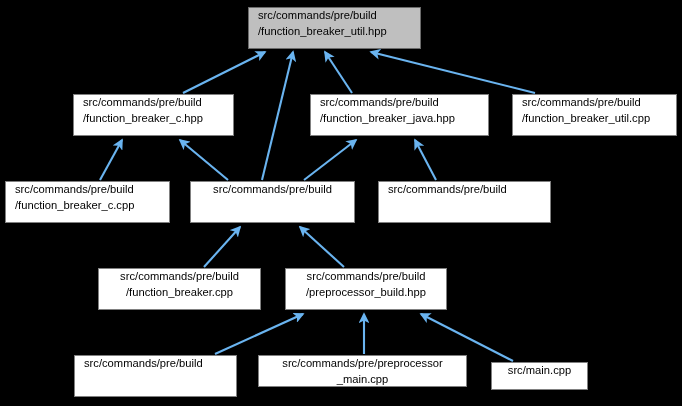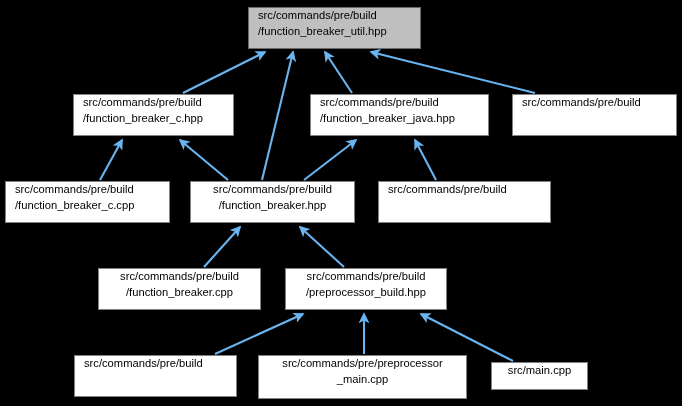--- a/index.html
+++ b/index.html
@@ -80,43 +80,43 @@
     <div class="node" style="left: 73px; top: 94px; width: 161px; height: 42px;">
       <span class="line">src/commands/pre/build</span>
       <span class="line">/function_breaker_c.hpp</span>
     </div>
     <div class="node" style="left: 310px; top: 94px; width: 179px; height: 42px;">
       <span class="line">src/commands/pre/build</span>
       <span class="line">/function_breaker_java.hpp</span>
     </div>
     <div class="node" style="left: 512px; top: 94px; width: 165px; height: 42px;">
       <span class="line">src/commands/pre/build</span>
+      <span class="line">/function_breaker_util.cpp</span>
     </div>
     <div class="node" style="left: 5px; top: 181px; width: 165px; height: 42px;">
       <span class="line">src/commands/pre/build</span>
       <span class="line">/function_breaker_c.cpp</span>
     </div>
     <div class="node centered" style="left: 190px; top: 181px; width: 165px; height: 42px;">
       <span class="line">src/commands/pre/build</span>
-      <span class="line">/function_breaker.hpp</span>
     </div>
     <div class="node" style="left: 378px; top: 181px; width: 173px; height: 42px;">
       <span class="line">src/commands/pre/build</span>
     </div>
     <div class="node centered" style="left: 98px; top: 268px; width: 163px; height: 42px;">
       <span class="line">src/commands/pre/build</span>
       <span class="line">/function_breaker.cpp</span>
     </div>
     <div class="node centered" style="left: 285px; top: 268px; width: 162px; height: 42px;">
       <span class="line">src/commands/pre/build</span>
       <span class="line">/preprocessor_build.hpp</span>
     </div>
     <div class="node" style="left: 74px; top: 355px; width: 163px; height: 42px;">
       <span class="line">src/commands/pre/build</span>
     </div>
-    <div class="node centered" style="left: 258px; top: 355px; width: 209px; height: 44px;">
+    <div class="node centered" style="left: 258px; top: 355px; width: 209px; height: 32px;">
       <span class="line">src/commands/pre/preprocessor</span>
       <span class="line">_main.cpp</span>
     </div>
     <div class="node centered" style="left: 491px; top: 362px; width: 97px; height: 28px;">
       <span class="line">src/main.cpp</span>
     </div>
   </div>
 
 </body></html>

